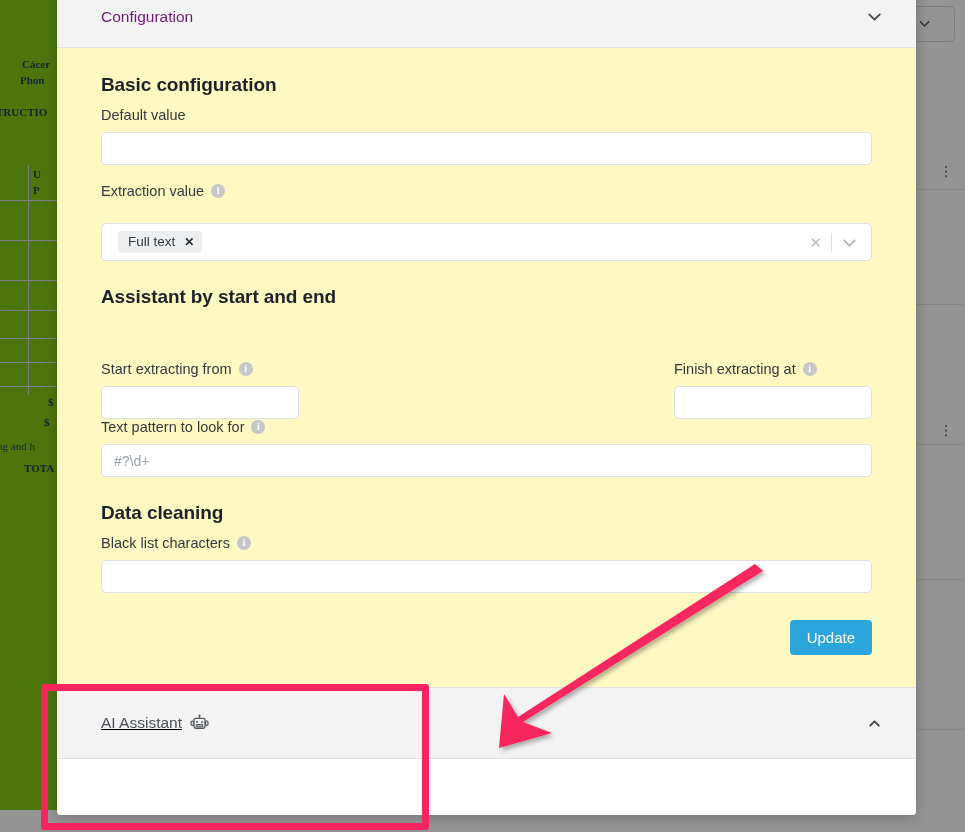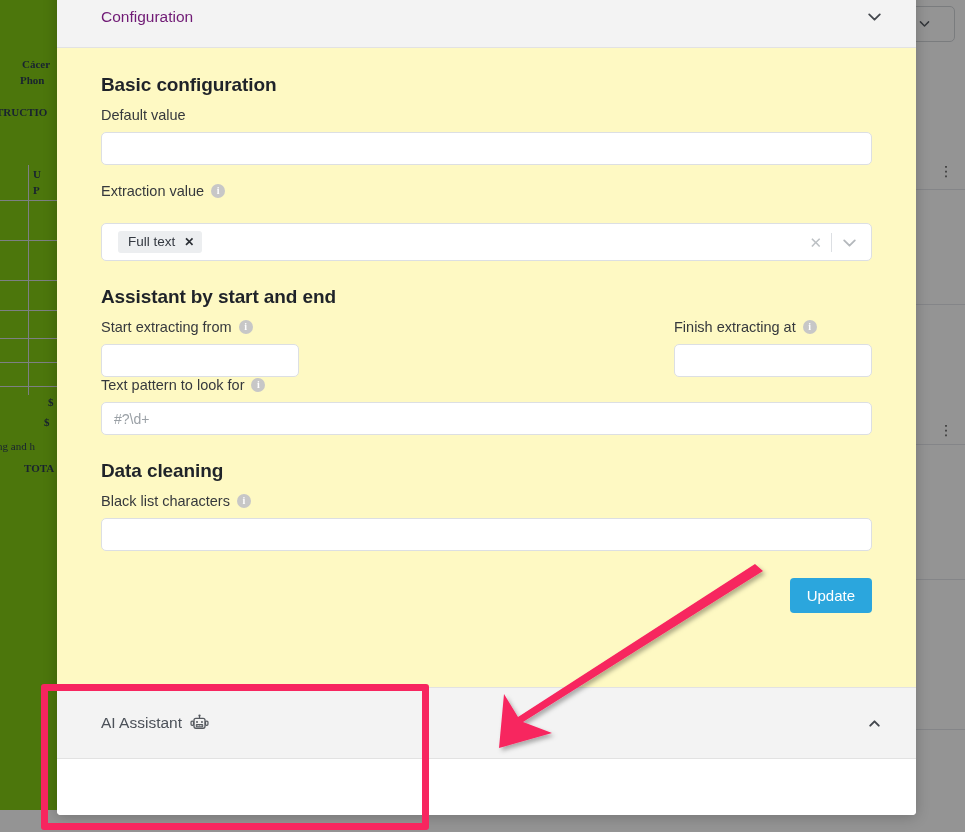--- a/index.html
+++ b/index.html
@@ -218,21 +218,21 @@
     font-family: "Liberation Sans", sans-serif;
     outline: none;
   }
   .text-input::placeholder { color: #9aa0a6; }
 
   .two-col {
     display: flex;
     justify-content: space-between;
     gap: 22px;
   }
-  .col-half { width: 198px; }
+  .col-half { width: 198px; margin-top: 42px; }
   .col-half.right { margin-left: auto; }
 
   
   .multiselect {
     width: 100%;
     min-height: 38px;
     border: 1px solid #dcdfe3;
     border-radius: 5px;
     background: #fff;
     display: flex;
@@ -302,20 +302,21 @@
     background: #f3f3f3;
     border-top: 1px solid #e2e2e2;
     border-bottom: 1px solid #e2e2e2;
     display: flex;
     align-items: center;
     justify-content: space-between;
     padding: 0 33px 0 44px;
     box-sizing: border-box;
     flex: 0 0 auto;
     cursor: pointer;
+    text-decoration: underline;
   }
   .ai-label {
     font-size: 15.5px;
     color: #4c5159;
     display: flex;
     align-items: center;
     gap: 8px;
   }
   .robot-icon { display: inline-block; width: 19px; height: 19px; }
   .ai-chev { width: 17px; height: 17px; }

